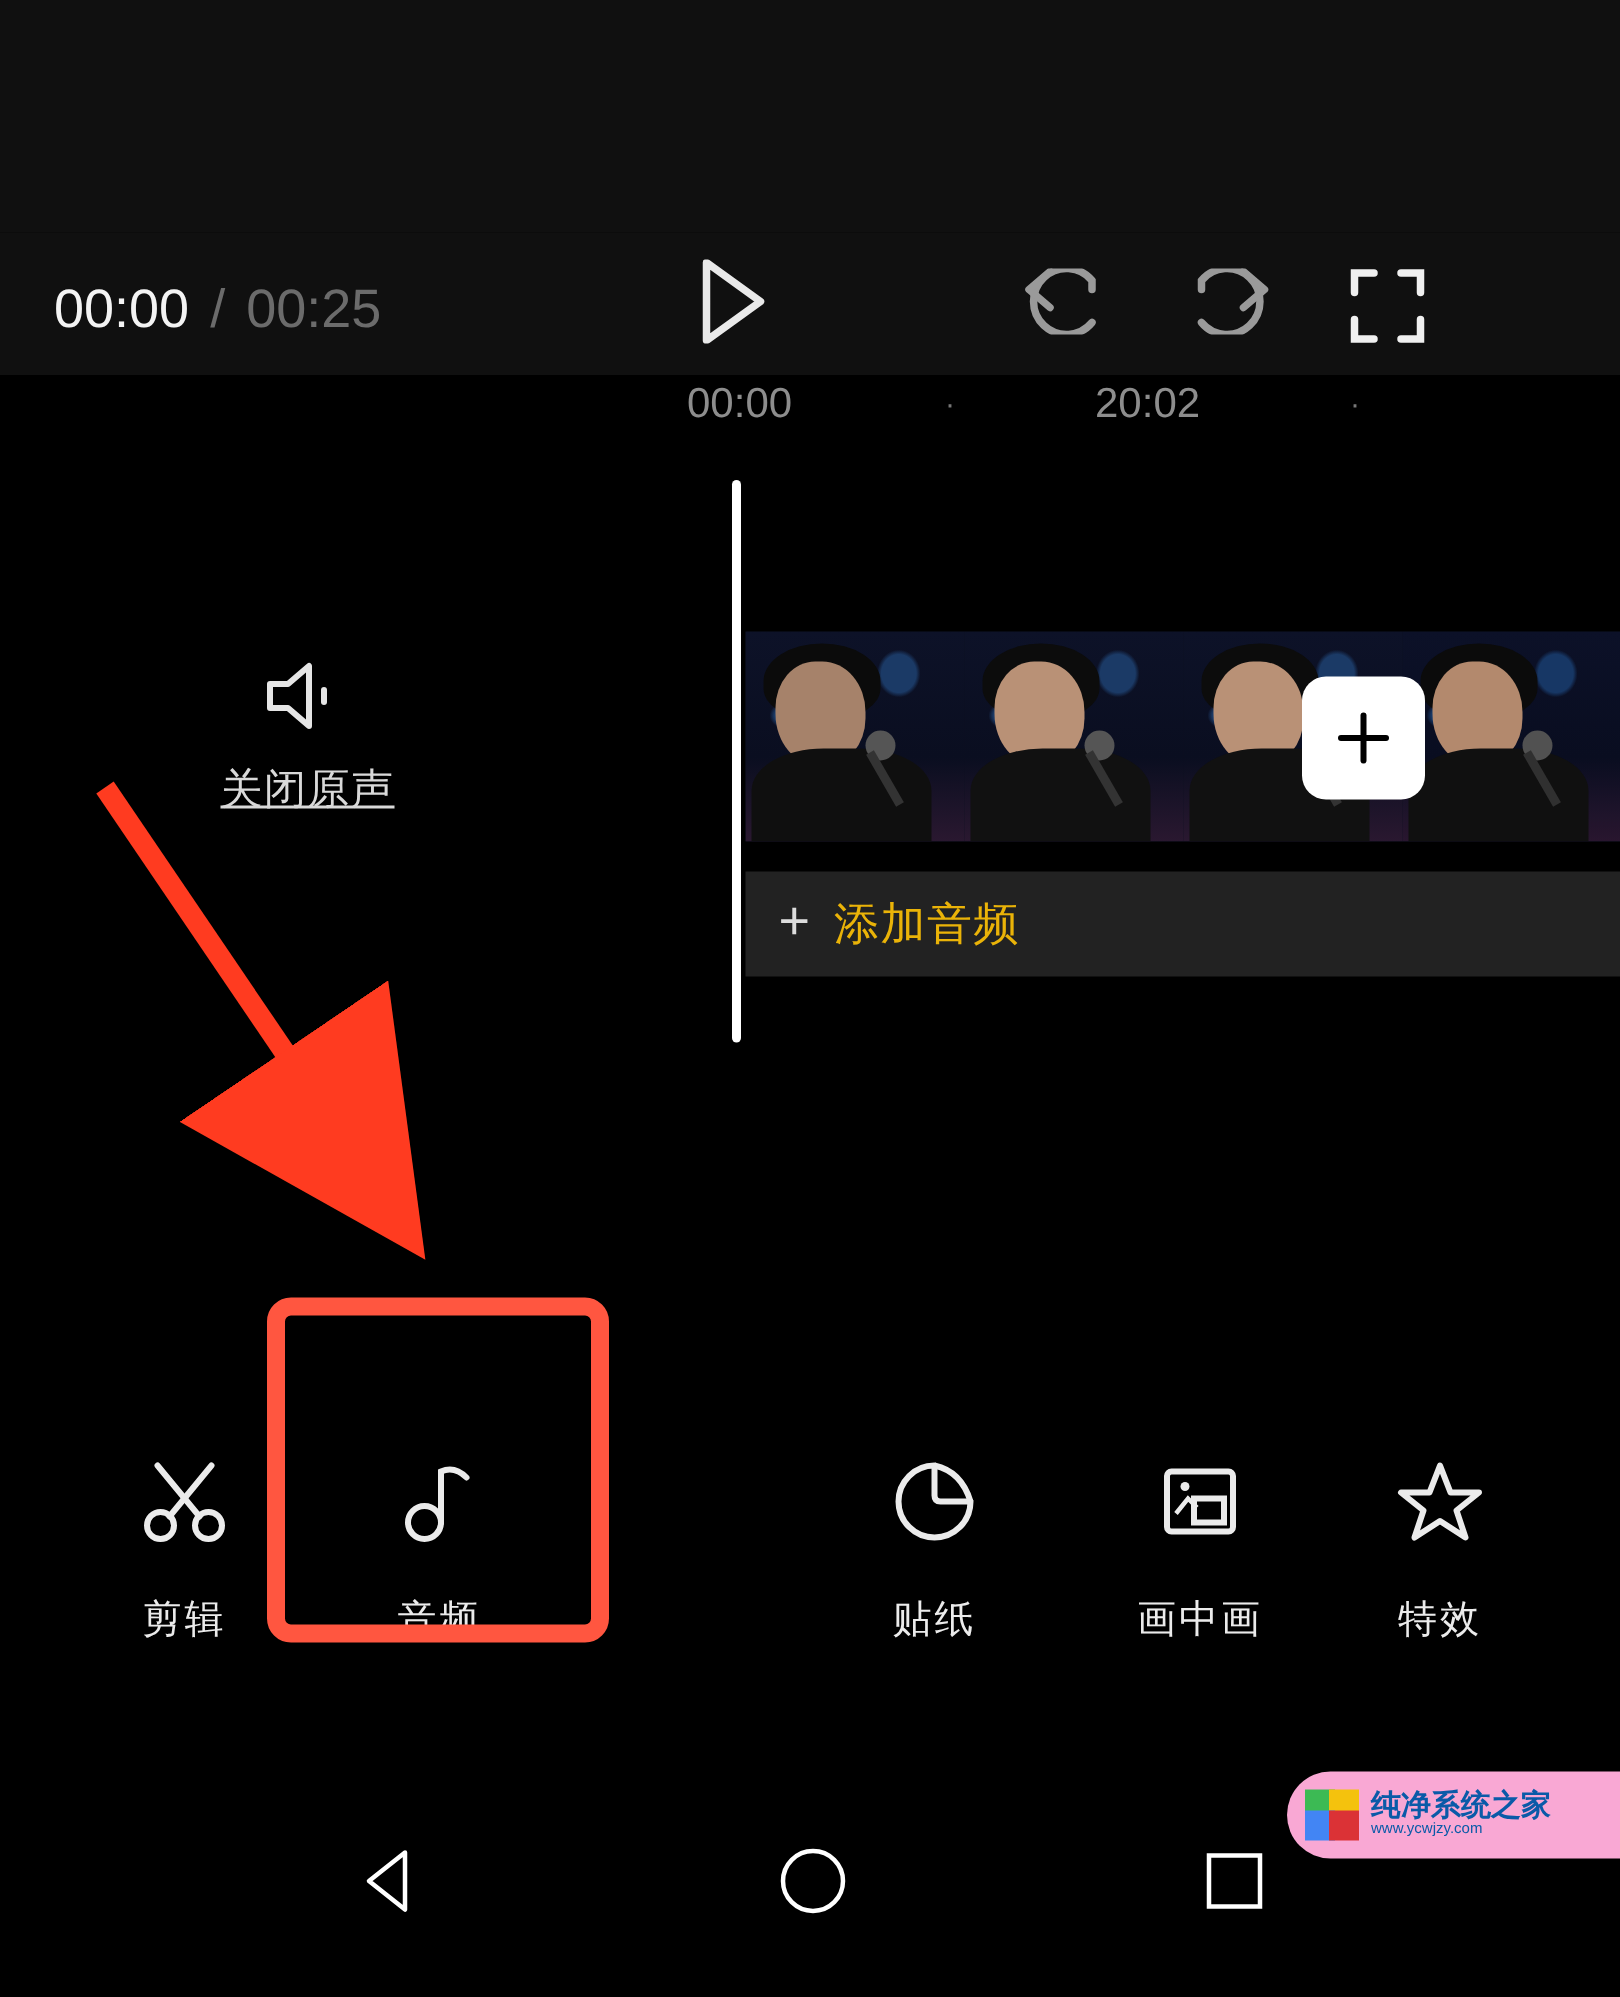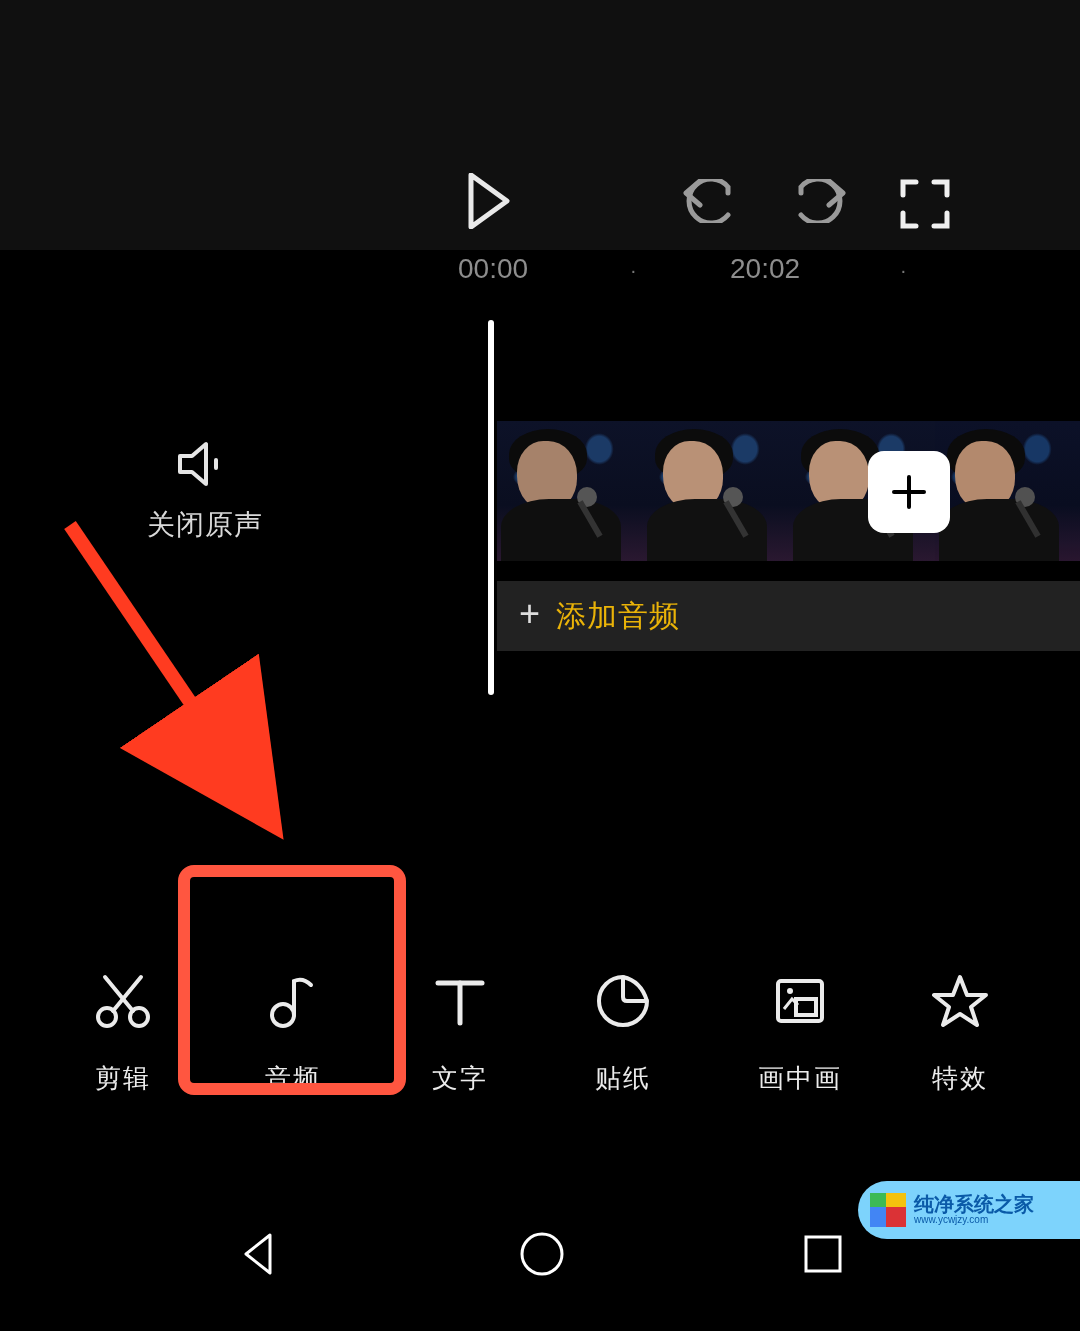--- a/index.html
+++ b/index.html
@@ -93,21 +93,21 @@
 
   
   .mute-block {
     position: absolute;
     left: 120px;
     top: 440px;
     width: 170px;
     text-align: center;
   }
   .mute-block .spk-icon { display: block; margin: 0 auto 14px; }
-  .mute-block .mute-label { color: #d9d9d9; font-size: 28px; letter-spacing: 1px; }
+  .mute-block .mute-label { color: #d9d9d9; font-size: 28px; letter-spacing: 1px; text-decoration: underline; }
 
   
   .cover-thumb {
     position: absolute;
     left: 280px;
     top: 421px;
     width: 136px;
     height: 140px;
     background: linear-gradient(180deg, #14172b 0%, #0b0e1e 50%, #241a2c 100%);
     display: flex;
@@ -297,21 +297,21 @@
     background: #000;
   }
 
   
   .watermark {
     position: absolute;
     right: 0;
     bottom: 92px;
     width: 222px;
     height: 58px;
-    background: #7dd3fc;
+    background: #f9a8d4;
     border-radius: 30px 0 0 30px;
     display: flex;
     align-items: center;
     padding-left: 10px;
     box-sizing: border-box;
     z-index: 30;
   }
   .wm-logo {
     width: 38px; height: 34px;
     position: relative;
@@ -325,20 +325,25 @@
   .wm-sub  { color:#0a5aa8; font-size:10px; line-height:12px; }
 </style>
 </head>
 <body>
 
 <div class="app">
 
   <div class="preview-area"></div>
 
   <div class="controls-row">
+    <div class="time-display">
+      <span class="time-current">00:00</span>
+      <span class="time-sep">/</span>
+      <span class="time-total">00:25</span>
+    </div>
 
     <span class="ctrl-icon play-btn">
       <svg width="44" height="56" viewBox="0 0 44 56">
           <path d="M4 2 L40 28 L4 54 Z" fill="none" stroke="#e9e9e9" stroke-width="5" stroke-linejoin="round"></path>
         </svg>
     </span>
     <span class="ctrl-icon undo-btn">
       <svg width="52" height="44" viewBox="0 0 52 44">
           <path d="M46 14 L46 8 A22 22 0 1 0 46 36" fill="none" stroke="#9a9a9a" stroke-width="5" stroke-linecap="round"></path>
           <path d="M34 2 L48 14 L34 26" fill="none" stroke="#9a9a9a" stroke-width="5" stroke-linecap="round" stroke-linejoin="round" transform="scale(-1,1) translate(-52,0)"></path>
@@ -450,29 +455,20 @@
     <div class="tool-item t-audio">
       <span class="t-icon">
         <svg width="60" height="60" viewBox="0 0 60 60">
           <circle cx="20" cy="44" r="11" fill="none" stroke="#ebebeb" stroke-width="4"></circle>
           <path d="M31 44 L31 10 Q40 6 48 14" fill="none" stroke="#ebebeb" stroke-width="4" stroke-linecap="round"></path>
         </svg>
       </span>
       <div class="t-label">音频</div>
     </div>
 
-    <div class="tool-item t-text">
-      <span class="t-icon">
-        <svg width="60" height="60" viewBox="0 0 60 60">
-          <line x1="8" y1="12" x2="52" y2="12" stroke="#ebebeb" stroke-width="5" stroke-linecap="round"></line>
-          <line x1="30" y1="12" x2="30" y2="52" stroke="#ebebeb" stroke-width="5" stroke-linecap="round"></line>
-        </svg>
-      </span>
-      <div class="t-label">文字</div>
-    </div>
 
     <div class="tool-item t-stick">
       <span class="t-icon">
         <svg width="60" height="60" viewBox="0 0 60 60">
           <path d="M30 6 A24 24 0 1 0 54 30 L34 30 Q30 30 30 26 Z" fill="none" stroke="#ebebeb" stroke-width="4" stroke-linejoin="round"></path>
           <path d="M30 6 Q48 10 54 30" fill="none" stroke="#ebebeb" stroke-width="4"></path>
         </svg>
       </span>
       <div class="t-label">贴纸</div>
     </div>

